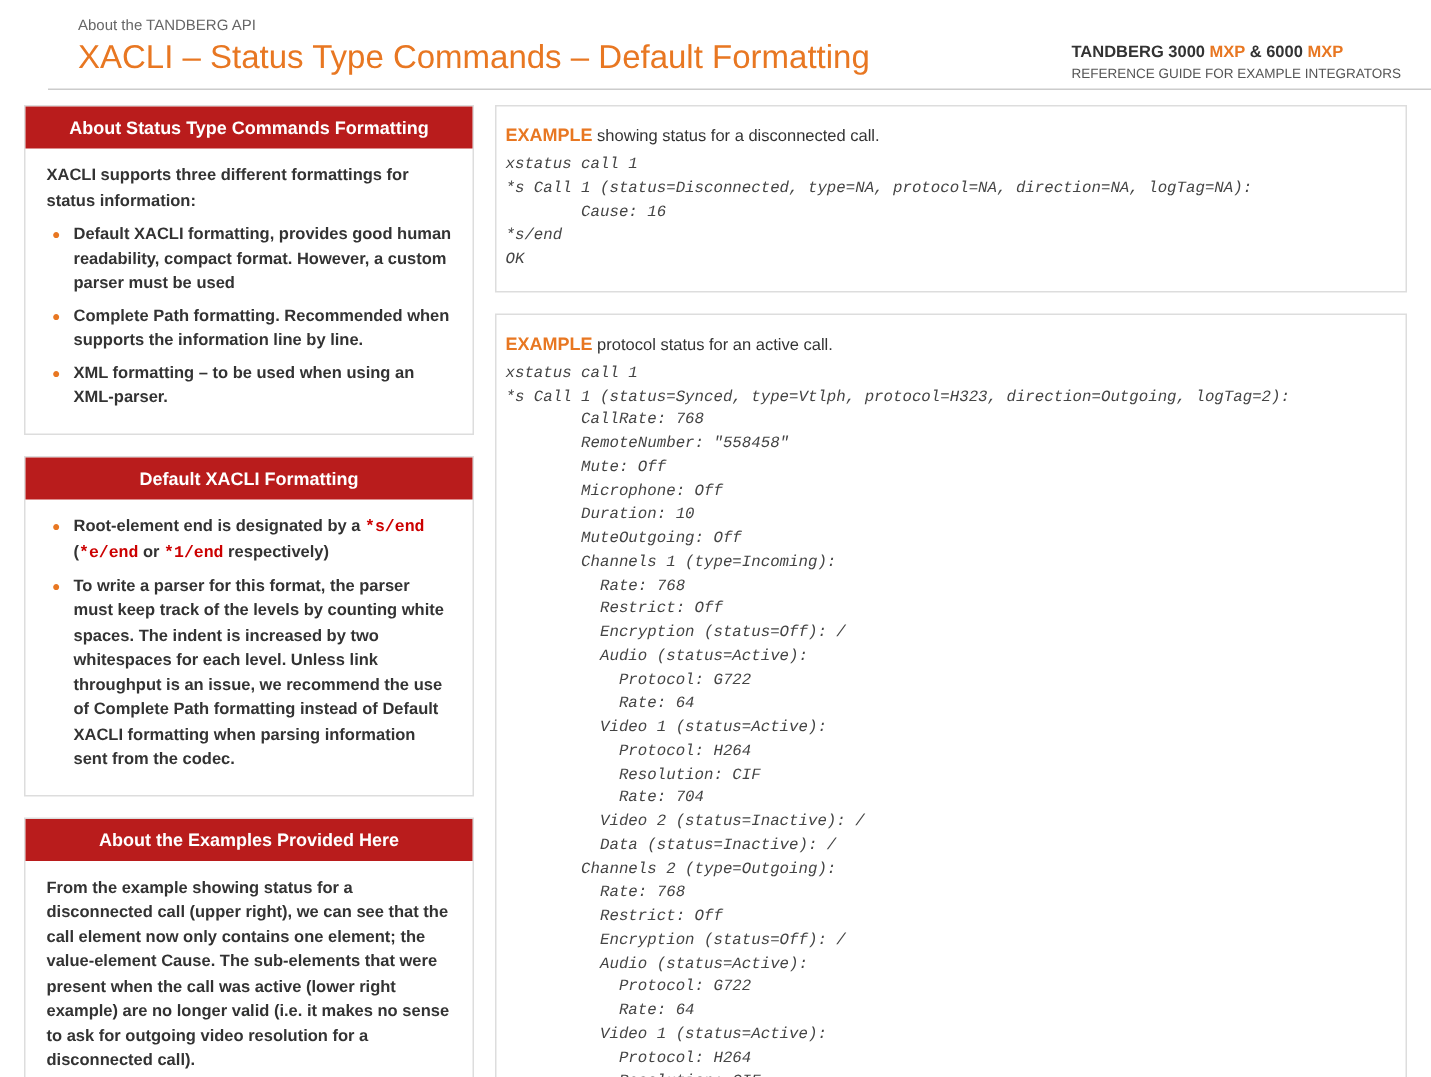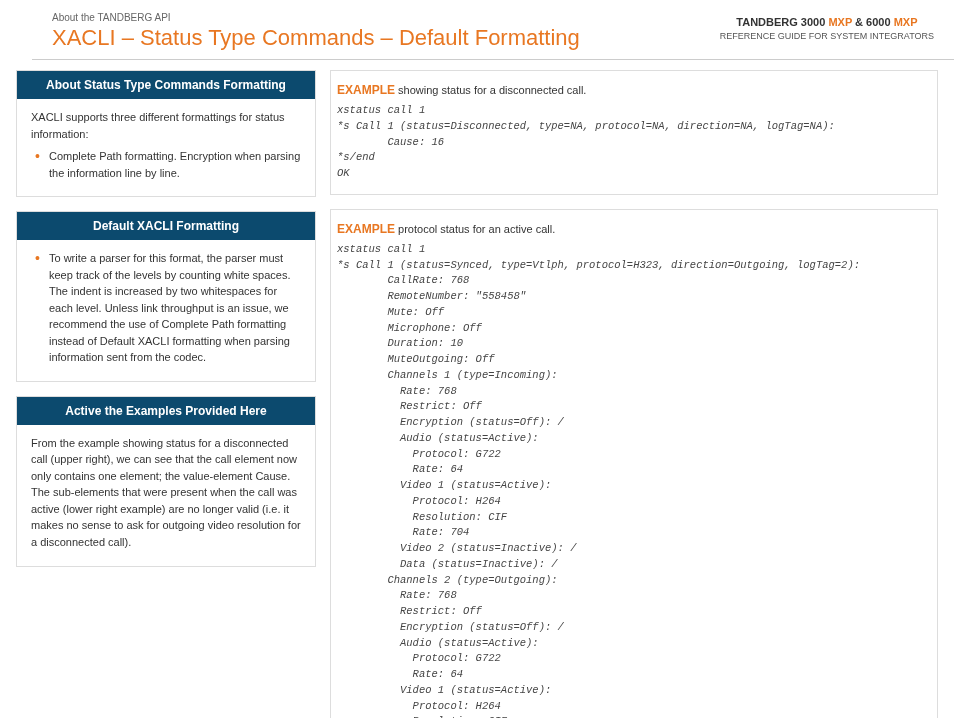--- a/index.html
+++ b/index.html
@@ -23,23 +23,23 @@
       color: #666;
       margin-bottom: 2px;
     }
     .page-header .main-title {
       font-size: 22px;
       font-weight: normal;
       color: #e87722;
     }
     .header-right {
       position: absolute;
-      top: 15px;
+      top: 28px;
       right: 20px;
-      text-align: center;
+      text-align: left;
       font-size: 9px;
       color: #555;
       line-height: 1.4;
     }
     .header-right .brand-name {
       font-size: 11px;
       font-weight: bold;
       color: #333;
     }
     .header-right .brand-name .mxp {
@@ -61,33 +61,34 @@
       display: flex;
       flex-direction: column;
       gap: 14px;
     }
 
     .section-box {
       border: 1px solid #ddd;
     }
 
     .section-header {
-      background: #0c4a6e;
+      background: #b91c1c;
       color: #fff;
       text-align: center;
       padding: 7px 10px;
       font-size: 12px;
       font-weight: bold;
     }
 
     .section-body {
       padding: 10px 14px;
       font-size: 11px;
       line-height: 1.5;
       color: #333;
+      font-weight: bold;
     }
 
     .section-body p {
       margin-bottom: 6px;
     }
 
     .section-body ul {
       list-style: none;
       padding-left: 4px;
     }
@@ -152,54 +153,57 @@
 
 <div style="position:relative;">
 
   <div class="page-header">
     <div class="above-title">About the TANDBERG API</div>
     <div class="main-title">XACLI – Status Type Commands – Default Formatting</div>
     <div class="header-right">
       <div class="brand-name">
         TANDBERG 3000 <span class="mxp">MXP</span> &amp; 6000 <span class="mxp">MXP</span>
       </div>
-      <div>REFERENCE GUIDE FOR SYSTEM INTEGRATORS</div>
+      <div>REFERENCE GUIDE FOR EXAMPLE INTEGRATORS</div>
     </div>
   </div>
 
   <div class="page-body">
 
     <div class="left-col">
 
       <div class="section-box">
         <div class="section-header">
           <span>About Status Type Commands Formatting</span>
         </div>
         <div class="section-body">
           <p>XACLI supports three different formattings for status information:</p>
           <ul>
-            <li>Complete Path formatting. Encryption when parsing the information line by line.</li>
+            <li>Default XACLI formatting, provides good human readability, compact format. However, a custom parser must be used</li>
+            <li>Complete Path formatting. Recommended when supports the information line by line.</li>
+            <li>XML formatting – to be used when using an XML-parser.</li>
           </ul>
         </div>
       </div>
 
       <div class="section-box">
         <div class="section-header">
           <span>Default XACLI Formatting</span>
         </div>
         <div class="section-body">
           <ul>
+            <li>Root-element end is designated by a <span class="code-inline">*s/end</span> (<span class="code-inline">*e/end</span> or <span class="code-inline">*1/end</span> respectively)</li>
             <li>To write a parser for this format, the parser must keep track of the levels by counting white spaces. The indent is increased by two whitespaces for each level. Unless link throughput is an issue, we recommend the use of Complete Path formatting instead of Default XACLI formatting when parsing information sent from the codec.</li>
           </ul>
         </div>
       </div>
 
       <div class="section-box">
         <div class="section-header">
-          <span>Active the Examples Provided Here</span>
+          <span>About the Examples Provided Here</span>
         </div>
         <div class="section-body">
           <p>From the example showing status for a disconnected call (upper right), we can see that the call element now only contains one element; the value-element Cause. The sub-elements that were present when the call was active (lower right example) are no longer valid (i.e. it makes no sense to ask for outgoing video resolution for a disconnected call).</p>
         </div>
       </div>
 
     </div>
 
     <div class="right-col">
 

